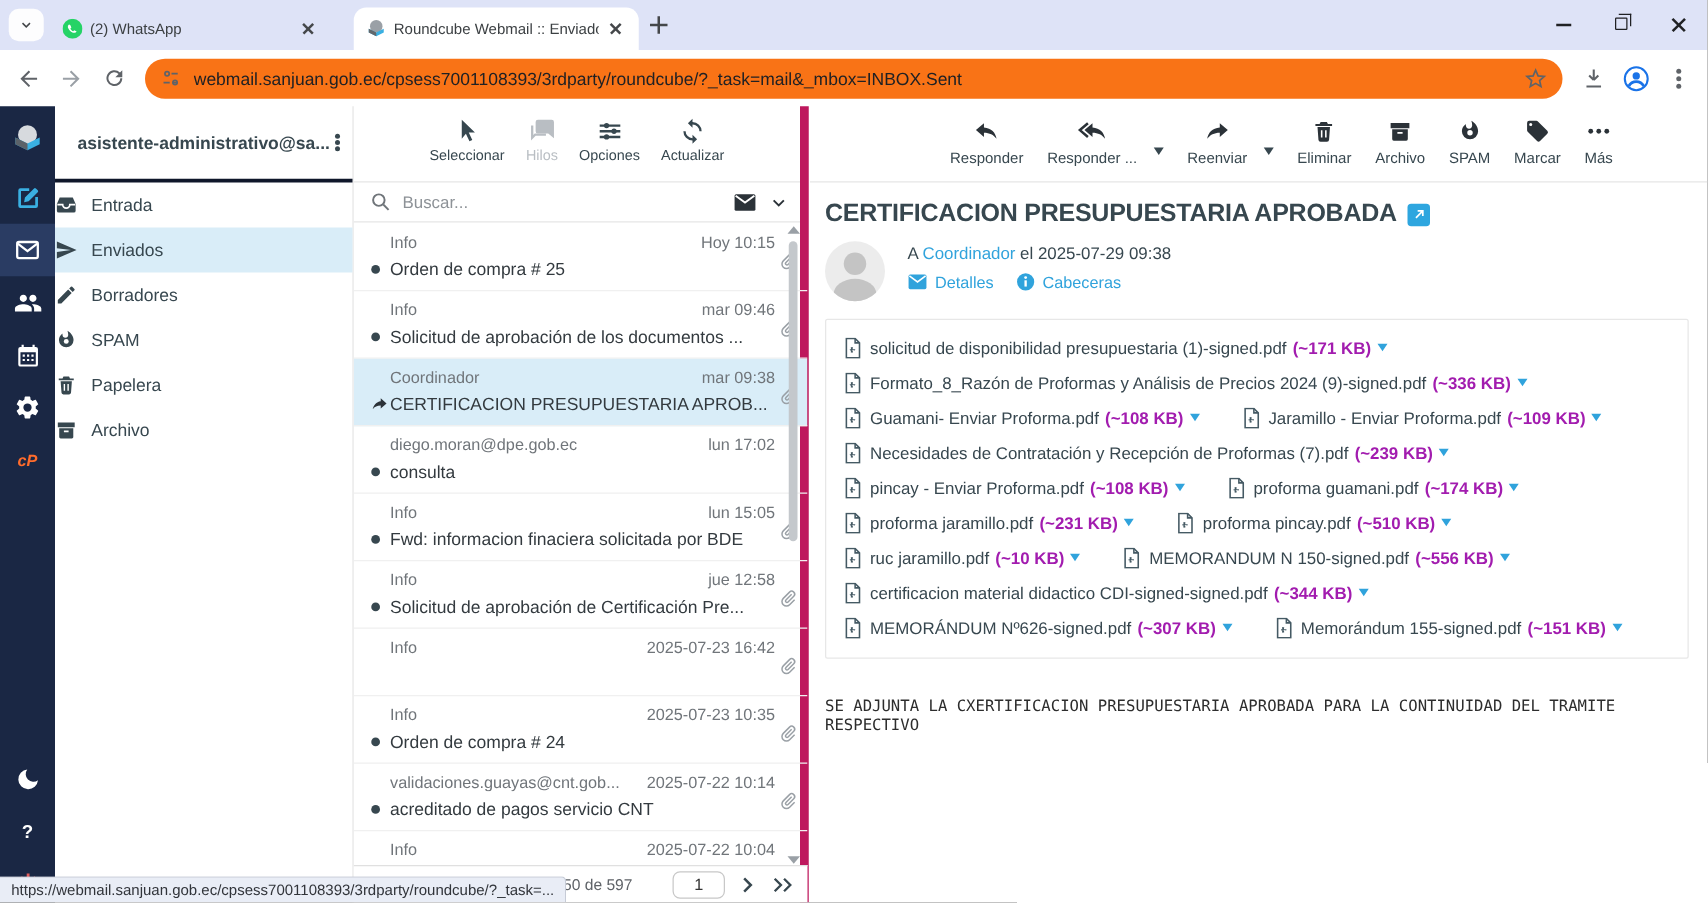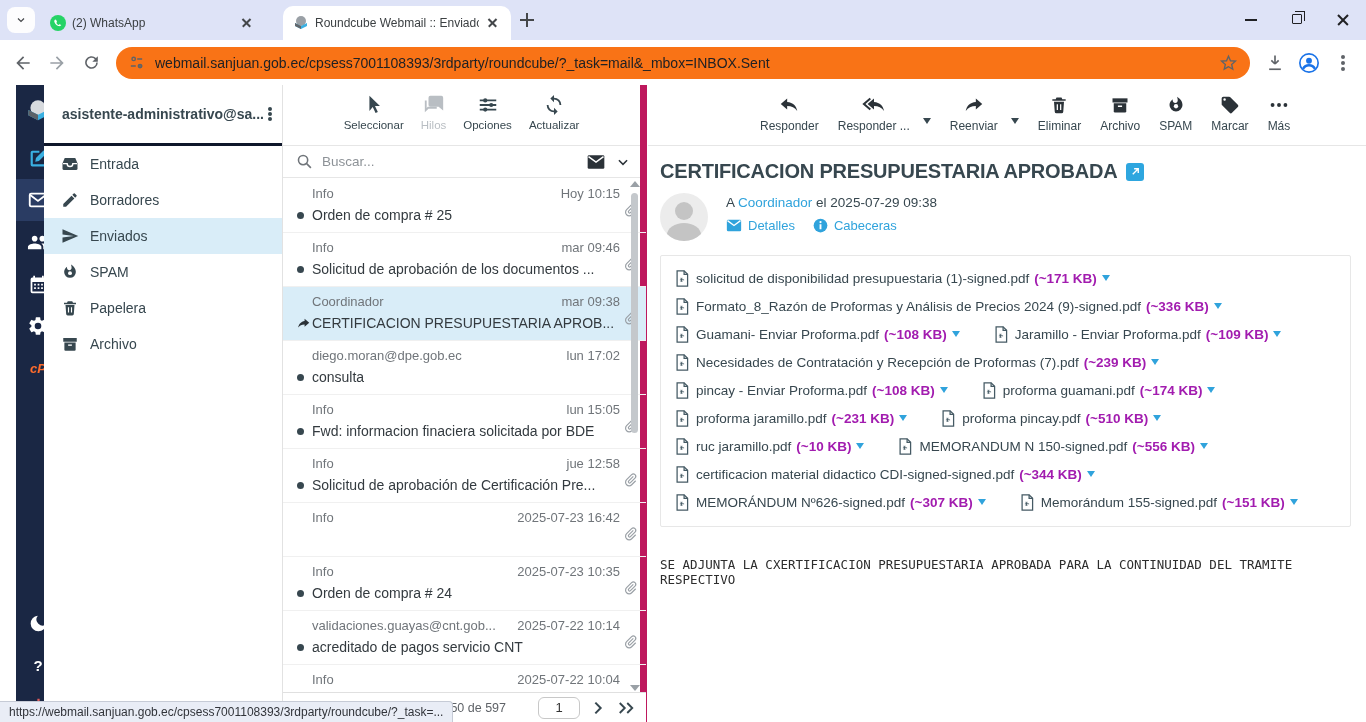--- a/index.html
+++ b/index.html
@@ -32,32 +32,32 @@
   .navbar { position:absolute; left:0; top:40px; width:1366px; height:45px; background:#fff; display:flex; align-items:center; }
   .nav-ic { width:34px; height:34px; display:flex; align-items:center; justify-content:center; flex:none; }
   .nav-ic svg { display:block; }
   .urlpill { height:32px; flex:1; margin:0 8px; background:#f97316; border-radius:16px; display:flex; align-items:center; padding:0 12px; min-width:0; }
   .urltext { flex:1; font-size:14px; color:#202124; white-space:nowrap; overflow:hidden; margin-left:10px; }
   .nav-right { display:flex; align-items:center; margin-right:6px; }
   .kebab { width:4px; height:4px; border-radius:50%; background:#5f6368; box-shadow:0 -6px 0 #5f6368, 0 6px 0 #5f6368; }
 
   
   .webmail { position:absolute; left:0; top:85px; width:1366px; height:637px; }
-  .rail { position:absolute; left:16px; top:0; width:44px; height:637px; background:#1a2744; }
+  .rail { position:absolute; left:0; top:0; width:44px; height:637px; background:#1a2744; }
   .rail-item { width:44px; height:42px; display:flex; align-items:center; justify-content:center; color:#fff; }
   .rail-item.logo { height:52px; }
   .rail-item.active { background:#2a3c63; }
   .rail-bottom { position:absolute; left:0; bottom:-6px; width:44px; }
   .glyph { font-weight:bold; font-size:15px; }
   .cp-glyph { color:#ff6c2c; font-style:italic; font-weight:bold; font-size:13px; }
 
   .folders-col { position:absolute; left:44px; top:0; width:239px; height:637px; background:#fff; border-right:1px solid #e2e2e2; }
   .account-row { height:61px; border-bottom:3px solid #0f172a; display:flex; align-items:center; padding:0 10px 0 18px; }
   .account-name { flex:1; font-size:14px; font-weight:bold; color:#37474f; white-space:nowrap; overflow:hidden; }
-  .folder-row { height:36px; display:flex; align-items:center; padding-left:17px; color:#37474f; }
+  .folder-row { height:36px; display:flex; align-items:center; color:#37474f; }
   .folder-row.selected { background:#d9edf8; }
   .folder-label { font-size:14px; margin-left:11px; }
   .folder-ico { width:18px; height:18px; flex:none; }
 
   .list-col { position:absolute; left:283px; top:0; width:364px; height:637px; background:#fff; border-right:7px solid #be185d; }
   .list-toolbar { height:61px; border-bottom:1px solid #e6e6e6; display:flex; align-items:flex-start; justify-content:center; gap:17px; padding-top:9px; }
   .tbtn { display:flex; flex-direction:column; align-items:center; color:#37474f; font-size:11.5px; gap:3px; }
   .tbtn.disabled { color:#b9bec3; }
   .searchbar { height:32px; border-bottom:1px solid #e6e6e6; display:flex; align-items:center; padding:0 10px 0 13px; }
   .searchbar input { border:none; outline:none; flex:1; font-size:13.5px; color:#444; margin-left:9px; font-family:"Liberation Sans",sans-serif; background:transparent; }
@@ -272,31 +272,31 @@
         <span class="account-name">asistente-administrativo@sa...</span>
         <span class="kebab" style="background:#37474f;box-shadow:0 -5px 0 #37474f,0 5px 0 #37474f"></span>
       </div>
       <div class="folder-row">
         <svg class="folder-ico" viewBox="0 0 24 24">
             <path d="M19 4H5L2 11v7a2 2 0 002 2h16a2 2 0 002-2v-7l-3-7z" fill="#37474f"></path>
             <path d="M2.5 11.5h5.7a3.8 3.8 0 007.6 0h5.7" fill="none" stroke="#fff" stroke-width="1.8"></path>
           </svg>
         <span class="folder-label">Entrada</span>
       </div>
+      <div class="folder-row selected">
+        <svg class="folder-ico" viewBox="0 0 24 24">
+            <path d="M2.01 21L23 12 2.01 3 2 10l15 2-15 2z" fill="#37474f"></path>
+          </svg>
+        <span class="folder-label">Enviados</span>
+      </div>
       <div class="folder-row">
         <svg class="folder-ico" viewBox="0 0 24 24">
             <path d="M3 17.25V21h3.75L17.8 9.94l-3.75-3.75L3 17.25zM20.7 7.04a1 1 0 000-1.41l-2.34-2.34a1 1 0 00-1.41 0l-1.83 1.83 3.75 3.75 1.83-1.83z" fill="#37474f"></path>
           </svg>
         <span class="folder-label">Borradores</span>
-      </div>
-      <div class="folder-row selected">
-        <svg class="folder-ico" viewBox="0 0 24 24">
-            <path d="M2.01 21L23 12 2.01 3 2 10l15 2-15 2z" fill="#37474f"></path>
-          </svg>
-        <span class="folder-label">Enviados</span>
       </div>
       <div class="folder-row">
         <svg class="folder-ico" viewBox="0 0 24 24">
             <path d="M13.3 2s.8 2.4.8 4.3c0 1.8-1.2 3.3-3 3.3S8 8.1 8 6.3c0-.4 0-.8.1-1.2C5.8 6.7 4.2 9.2 4.2 12a7.8 7.8 0 0015.6 0c0-4.7-3.4-8.2-6.5-10z" fill="#37474f"></path>
             <circle cx="12" cy="13.5" r="2.6" fill="#fff"></circle>
           </svg>
         <span class="folder-label">SPAM</span>
       </div>
       <div class="folder-row">
         <svg class="folder-ico" viewBox="0 0 24 24">

